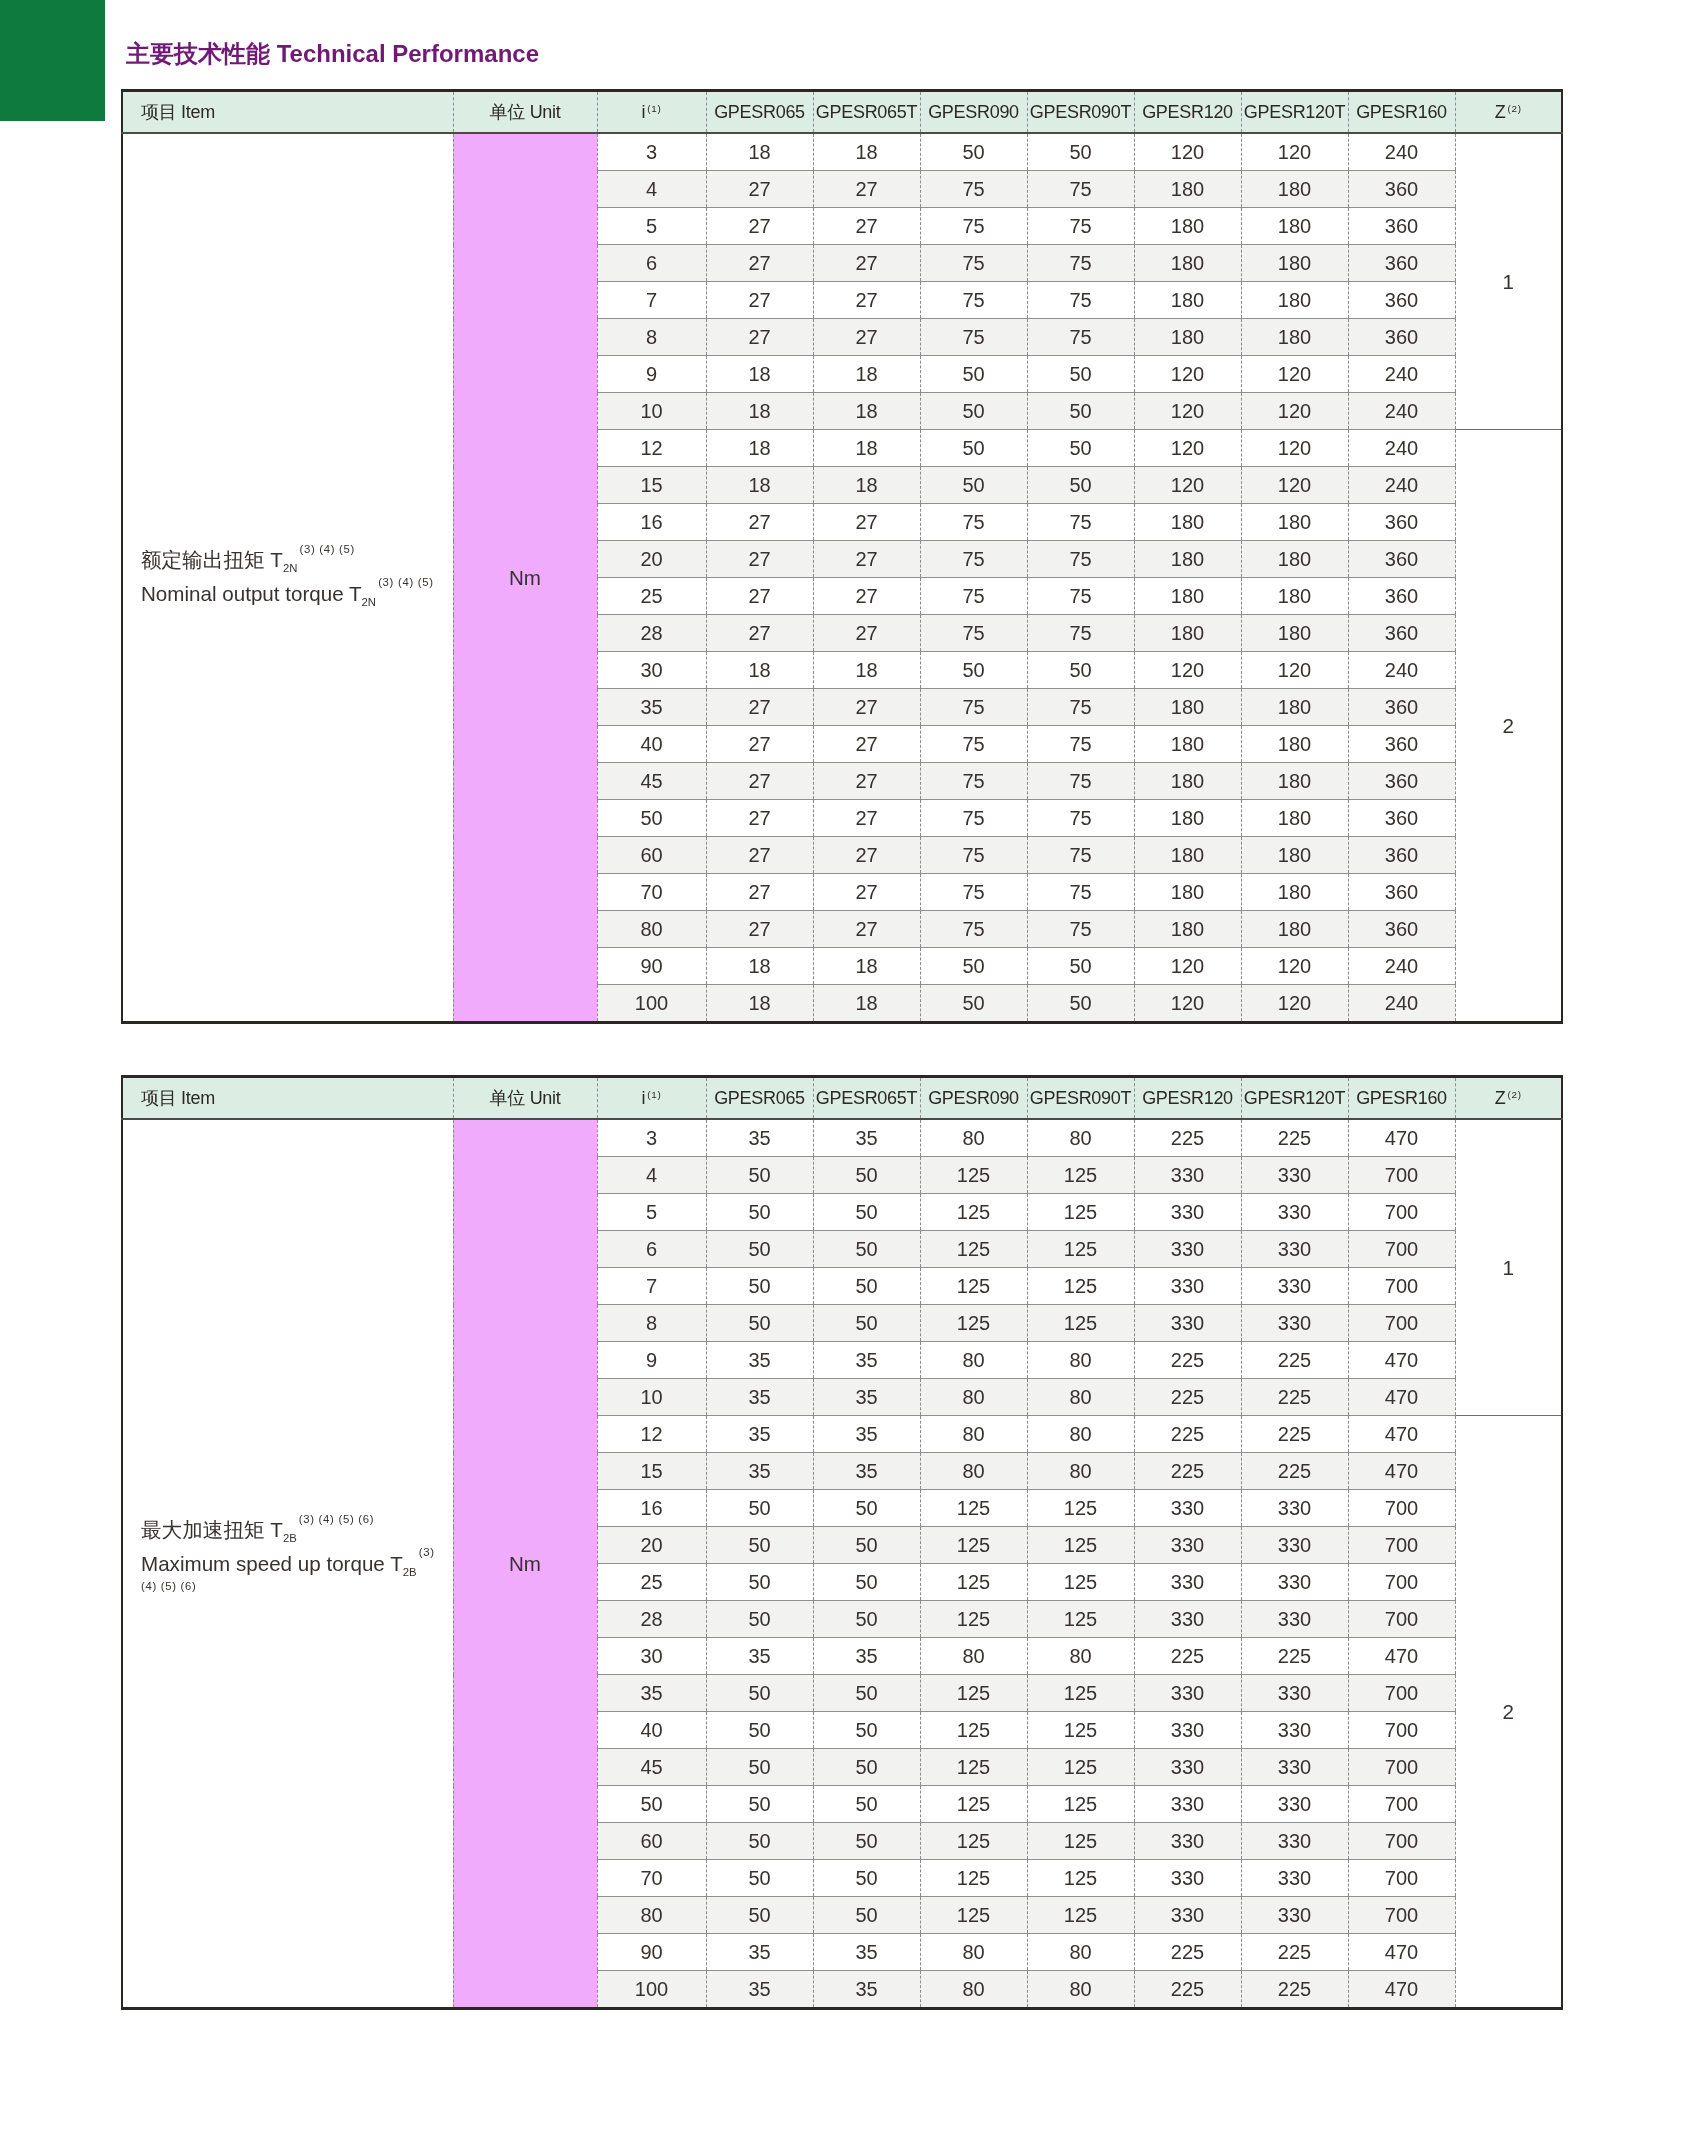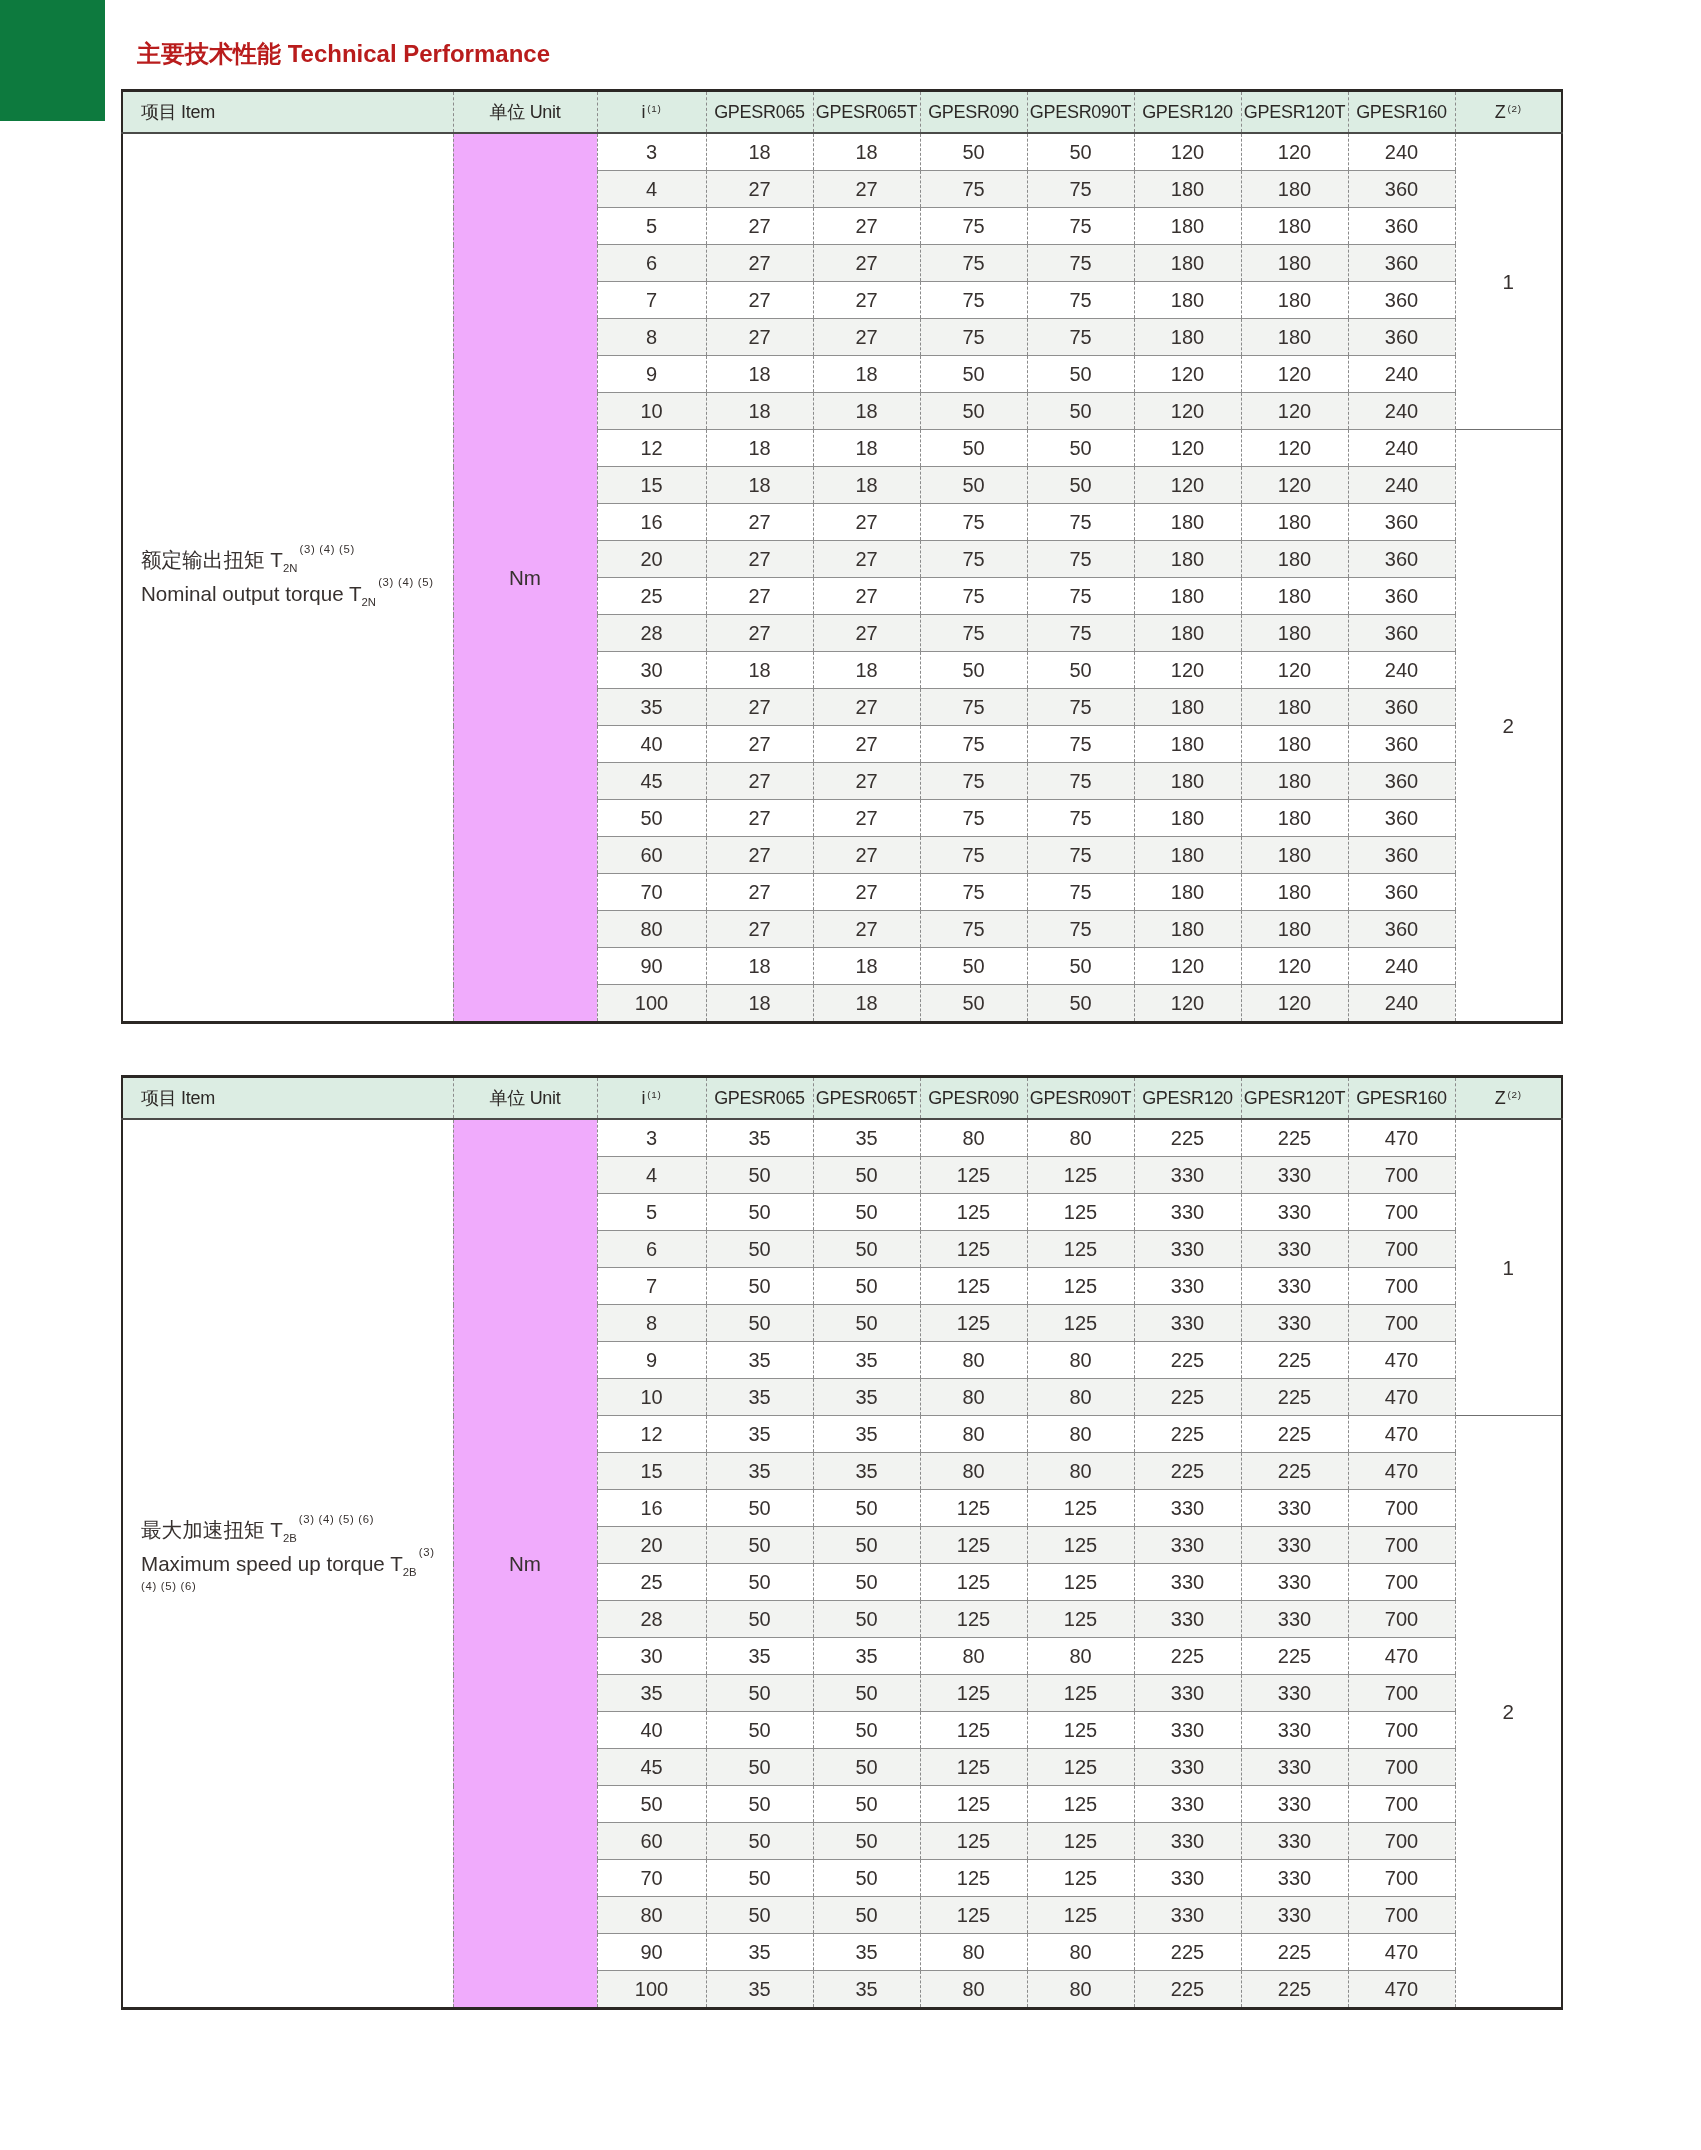--- a/index.html
+++ b/index.html
@@ -6,21 +6,21 @@
   body{font-family:"Liberation Sans","DejaVu Sans",sans-serif;}
   .page{position:relative;width:1702px;height:2151px;background:#ffffff;overflow:hidden;}
 
   
   .corner-block{position:absolute;left:0;top:0;width:105px;height:121px;background:#0d7a3e;}
   .title-bar{margin-left:121px;height:79px;background:#0d7a3e;}
   .title-bar h1{margin:0;padding-left:12.4px;line-height:79px;font-size:34px;font-weight:bold;color:#ffffff;letter-spacing:1.4px;}
   .subtitle{margin:15px 0 0 132px;font-size:23px;font-weight:bold;color:#6d6e71;}
 
   .content{margin-left:121px;width:1441px;}
-  .section-title{margin:38px 0 19px 16px;font-size:24px;font-weight:bold;color:#b91c1c;}
+  .section-title{margin:38px 0 19px 5px;font-size:24px;font-weight:bold;color:#701a75;}
 
   
   table.spec-table{border-collapse:collapse;table-layout:fixed;width:1441px;
     border:2.7px solid #2b2724;border-top-width:3.4px;border-bottom-width:3.4px;}
   table.spec-table.second{margin-top:51px;}
   thead th{background:#dcede3;border-bottom:2.1px solid #4a4a48;height:40px;
     font-weight:400;font-size:18px;color:#2c2826;padding:0;letter-spacing:-0.3px;}
   thead th.item-h{text-align:left;padding-left:18px;}
   td{height:36px;text-align:center;vertical-align:middle;font-size:20px;color:#37312f;padding:0;}
   .vd{border-left:0.7px dashed #8b8b8b;}

